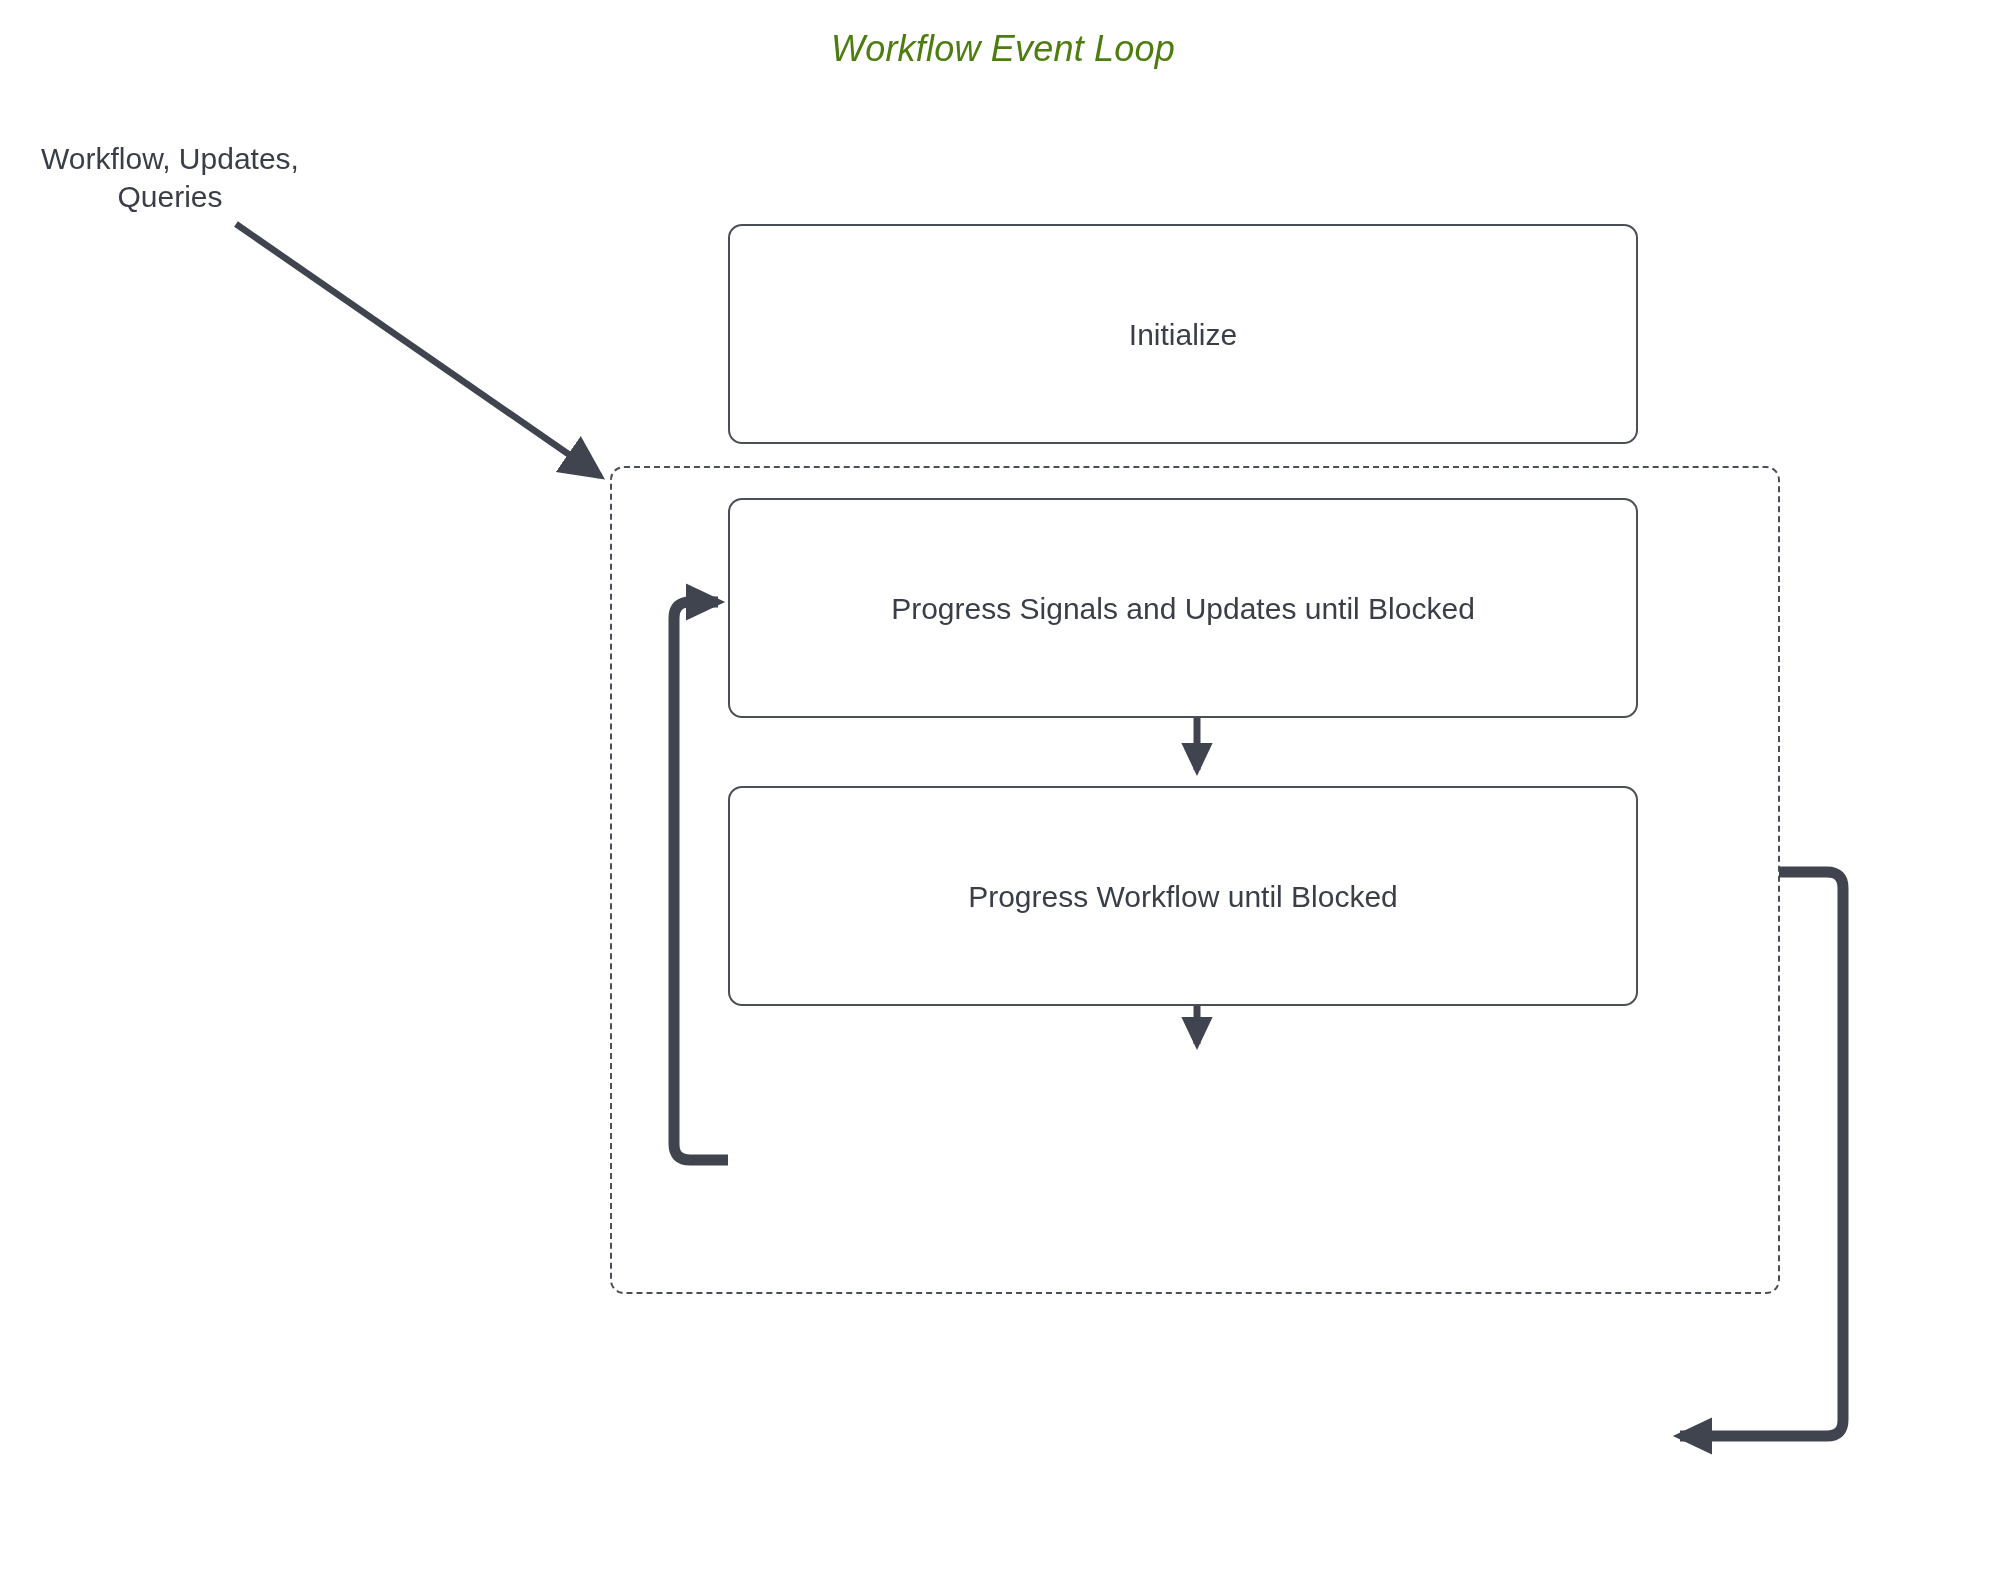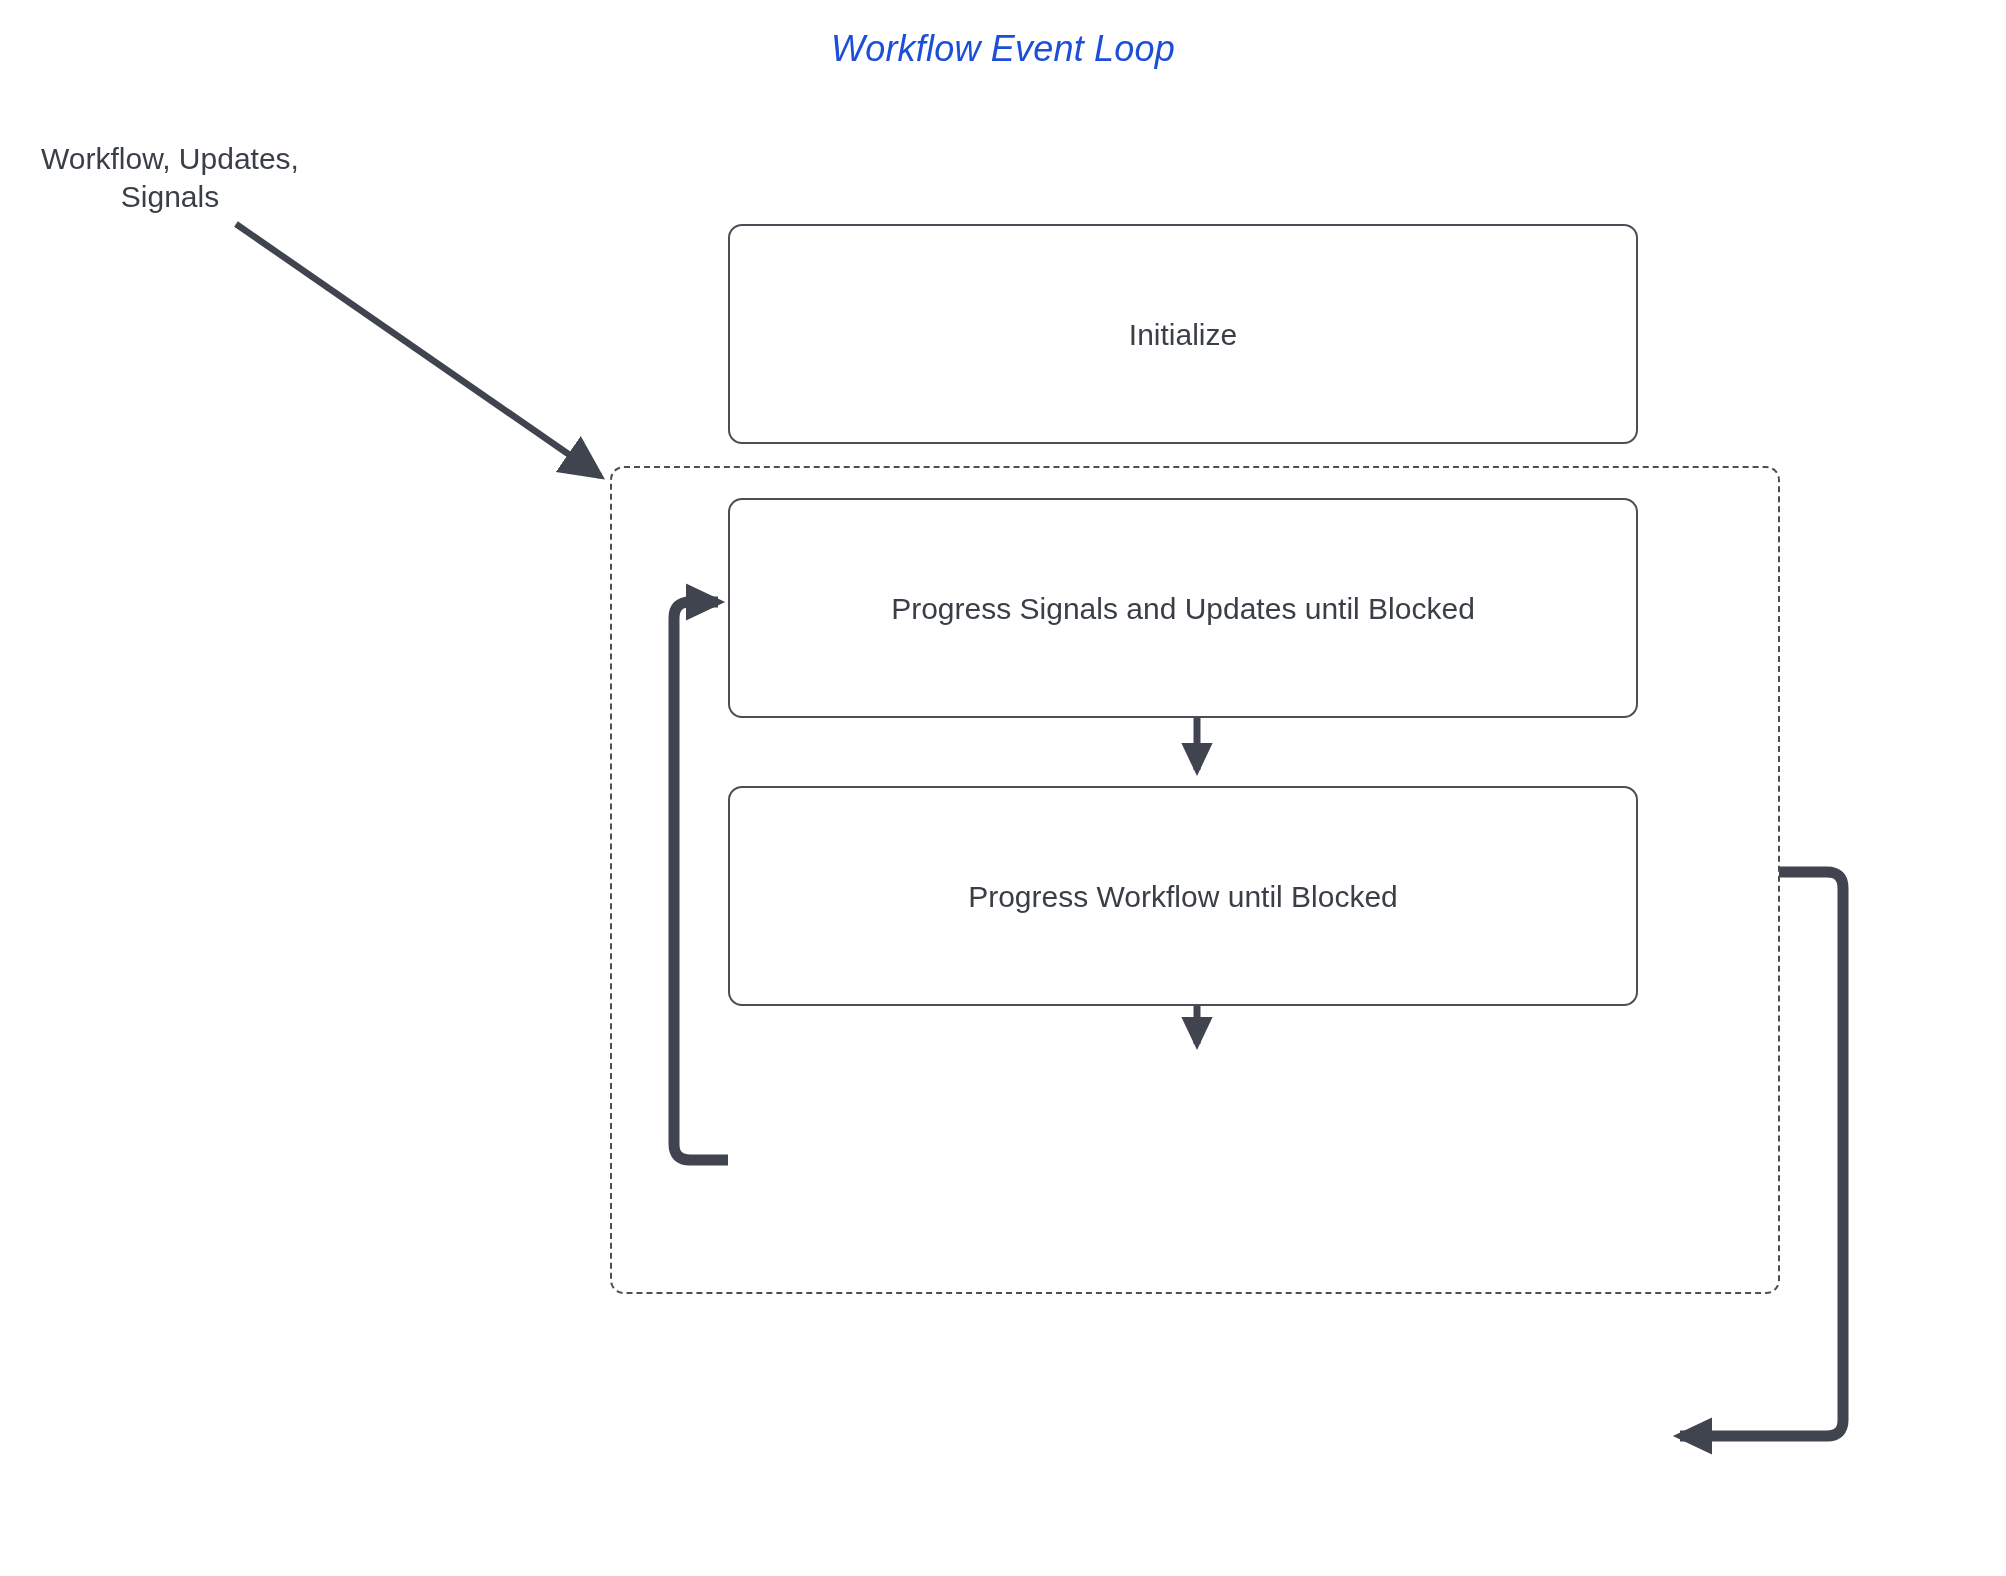--- a/index.html
+++ b/index.html
@@ -27,21 +27,21 @@
     height: 1576px;
   }
   .diagram-title {
     position: absolute;
     left: 0;
     top: 28px;
     width: 2006px;
     text-align: center;
     font-size: 36px;
     font-style: italic;
-    color: #1d4ed8;
+    color: #4d7c0f;
     letter-spacing: 0.2px;
   }
   .ext-label {
     position: absolute;
     left: 30px;
     top: 140px;
     width: 280px;
     text-align: center;
     font-size: 30px;
     color: #3a3f47;
@@ -76,21 +76,21 @@
 </style>
 </head>
 <body>
 
 <div id="canvas">
 
   <div class="diagram-title">Workflow Event Loop</div>
 
   <div class="ext-label">
     <div>Workflow, Updates,</div>
-    <div>Signals</div>
+    <div>Queries</div>
   </div>
 
   <svg id="diagram-svg" viewBox="0 0 2006 1576">
     <defs>
       <marker id="arrow-thin" viewBox="0 0 12 12" refX="9.5" refY="6" markerWidth="7.5" markerHeight="7.5" orient="auto-start-reverse">
         <path d="M 0 0.6 L 11 6 L 0 11.4 z" fill="#3f444e"></path>
       </marker>
       <marker id="arrow-block" viewBox="0 0 12 12" refX="9" refY="6" markerWidth="5.2" markerHeight="5.2" orient="auto-start-reverse">
         <path d="M 0 0.8 L 11 6 L 0 11.2 z" fill="#3f444e"></path>
       </marker>

